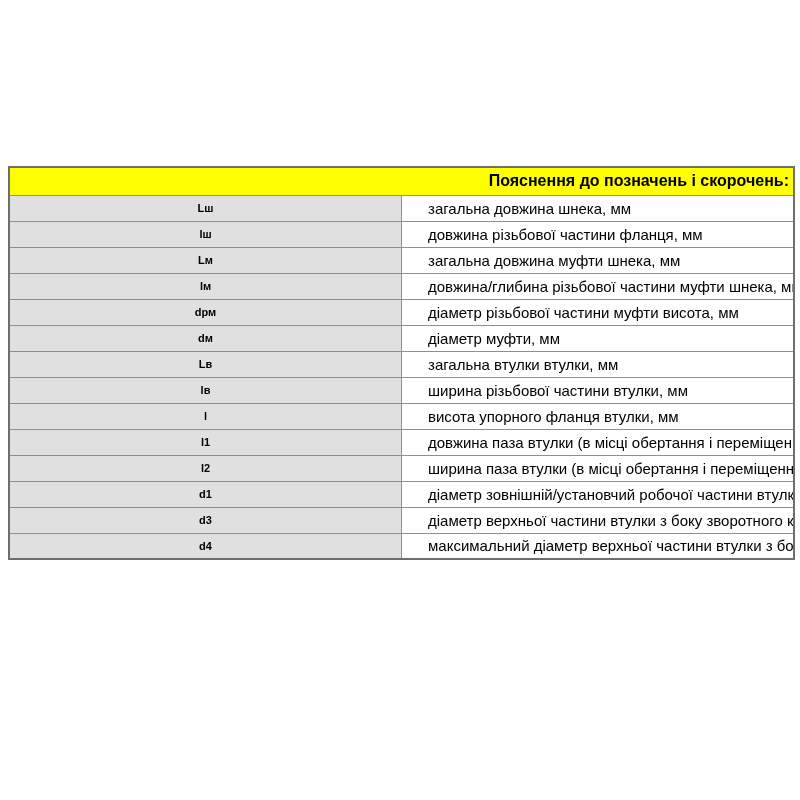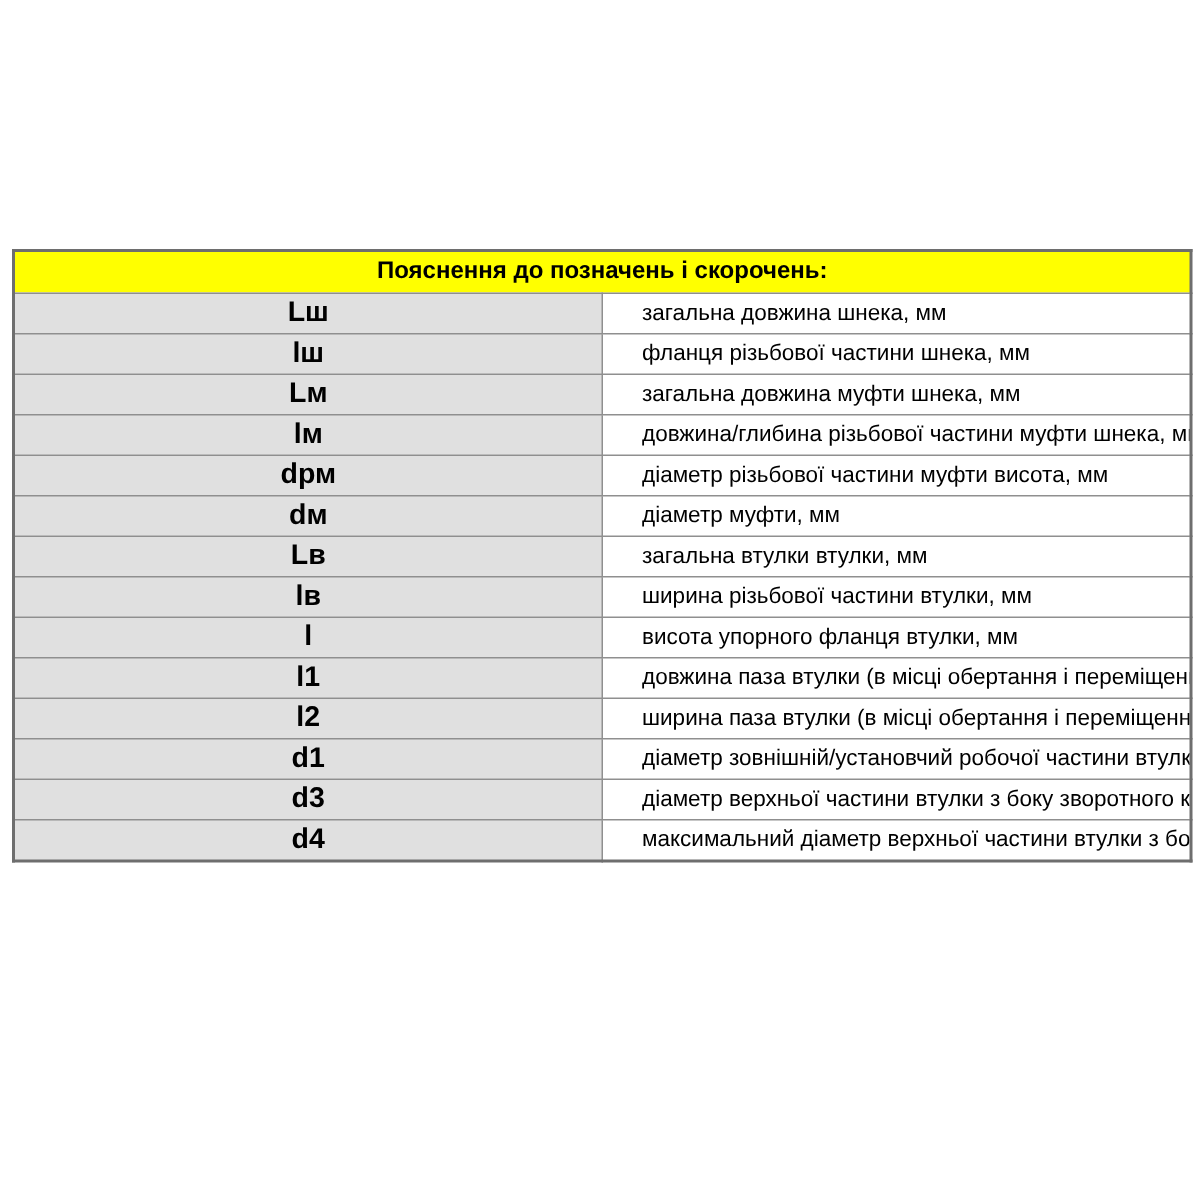--- a/index.html
+++ b/index.html
@@ -29,28 +29,28 @@
   table.legend-table td {
     border: 1px solid #8f8f8f;
     color: #000000;
     vertical-align: middle;
   }
   th.title-cell {
     background: #ffff00;
     height: 28px;
     font-size: 16px;
     font-weight: bold;
-    text-align: center;
+    text-align: right;
     padding: 2px 4px;
   }
   td.abbr-cell {
     width: 85px;
     background: #e0e0e0;
     height: 26px;
-    font-size: 19px;
+    font-size: 11px;
     font-weight: bold;
     text-align: center;
     padding: 2px 4px;
   }
   td.desc-cell {
     background: #ffffff;
     font-size: 15px;
     text-align: left;
     padding: 2px 8px 2px 26px;
     white-space: nowrap;
@@ -68,21 +68,21 @@
         <th class="title-cell" colspan="2">Пояснення до позначень і скорочень:</th>
       </tr>
     </thead>
     <tbody id="rows">
         <tr>
           <td class="abbr-cell">Lш</td>
           <td class="desc-cell">загальна довжина шнека, мм</td>
         </tr>
         <tr>
           <td class="abbr-cell">lш</td>
-          <td class="desc-cell">фланця різьбової частини шнека, мм</td>
+          <td class="desc-cell">довжина різьбової частини фланця, мм</td>
         </tr>
         <tr>
           <td class="abbr-cell">Lм</td>
           <td class="desc-cell">загальна довжина муфти шнека, мм</td>
         </tr>
         <tr>
           <td class="abbr-cell">lм</td>
           <td class="desc-cell">довжина/глибина різьбової частини муфти шнека, мм</td>
         </tr>
         <tr>

